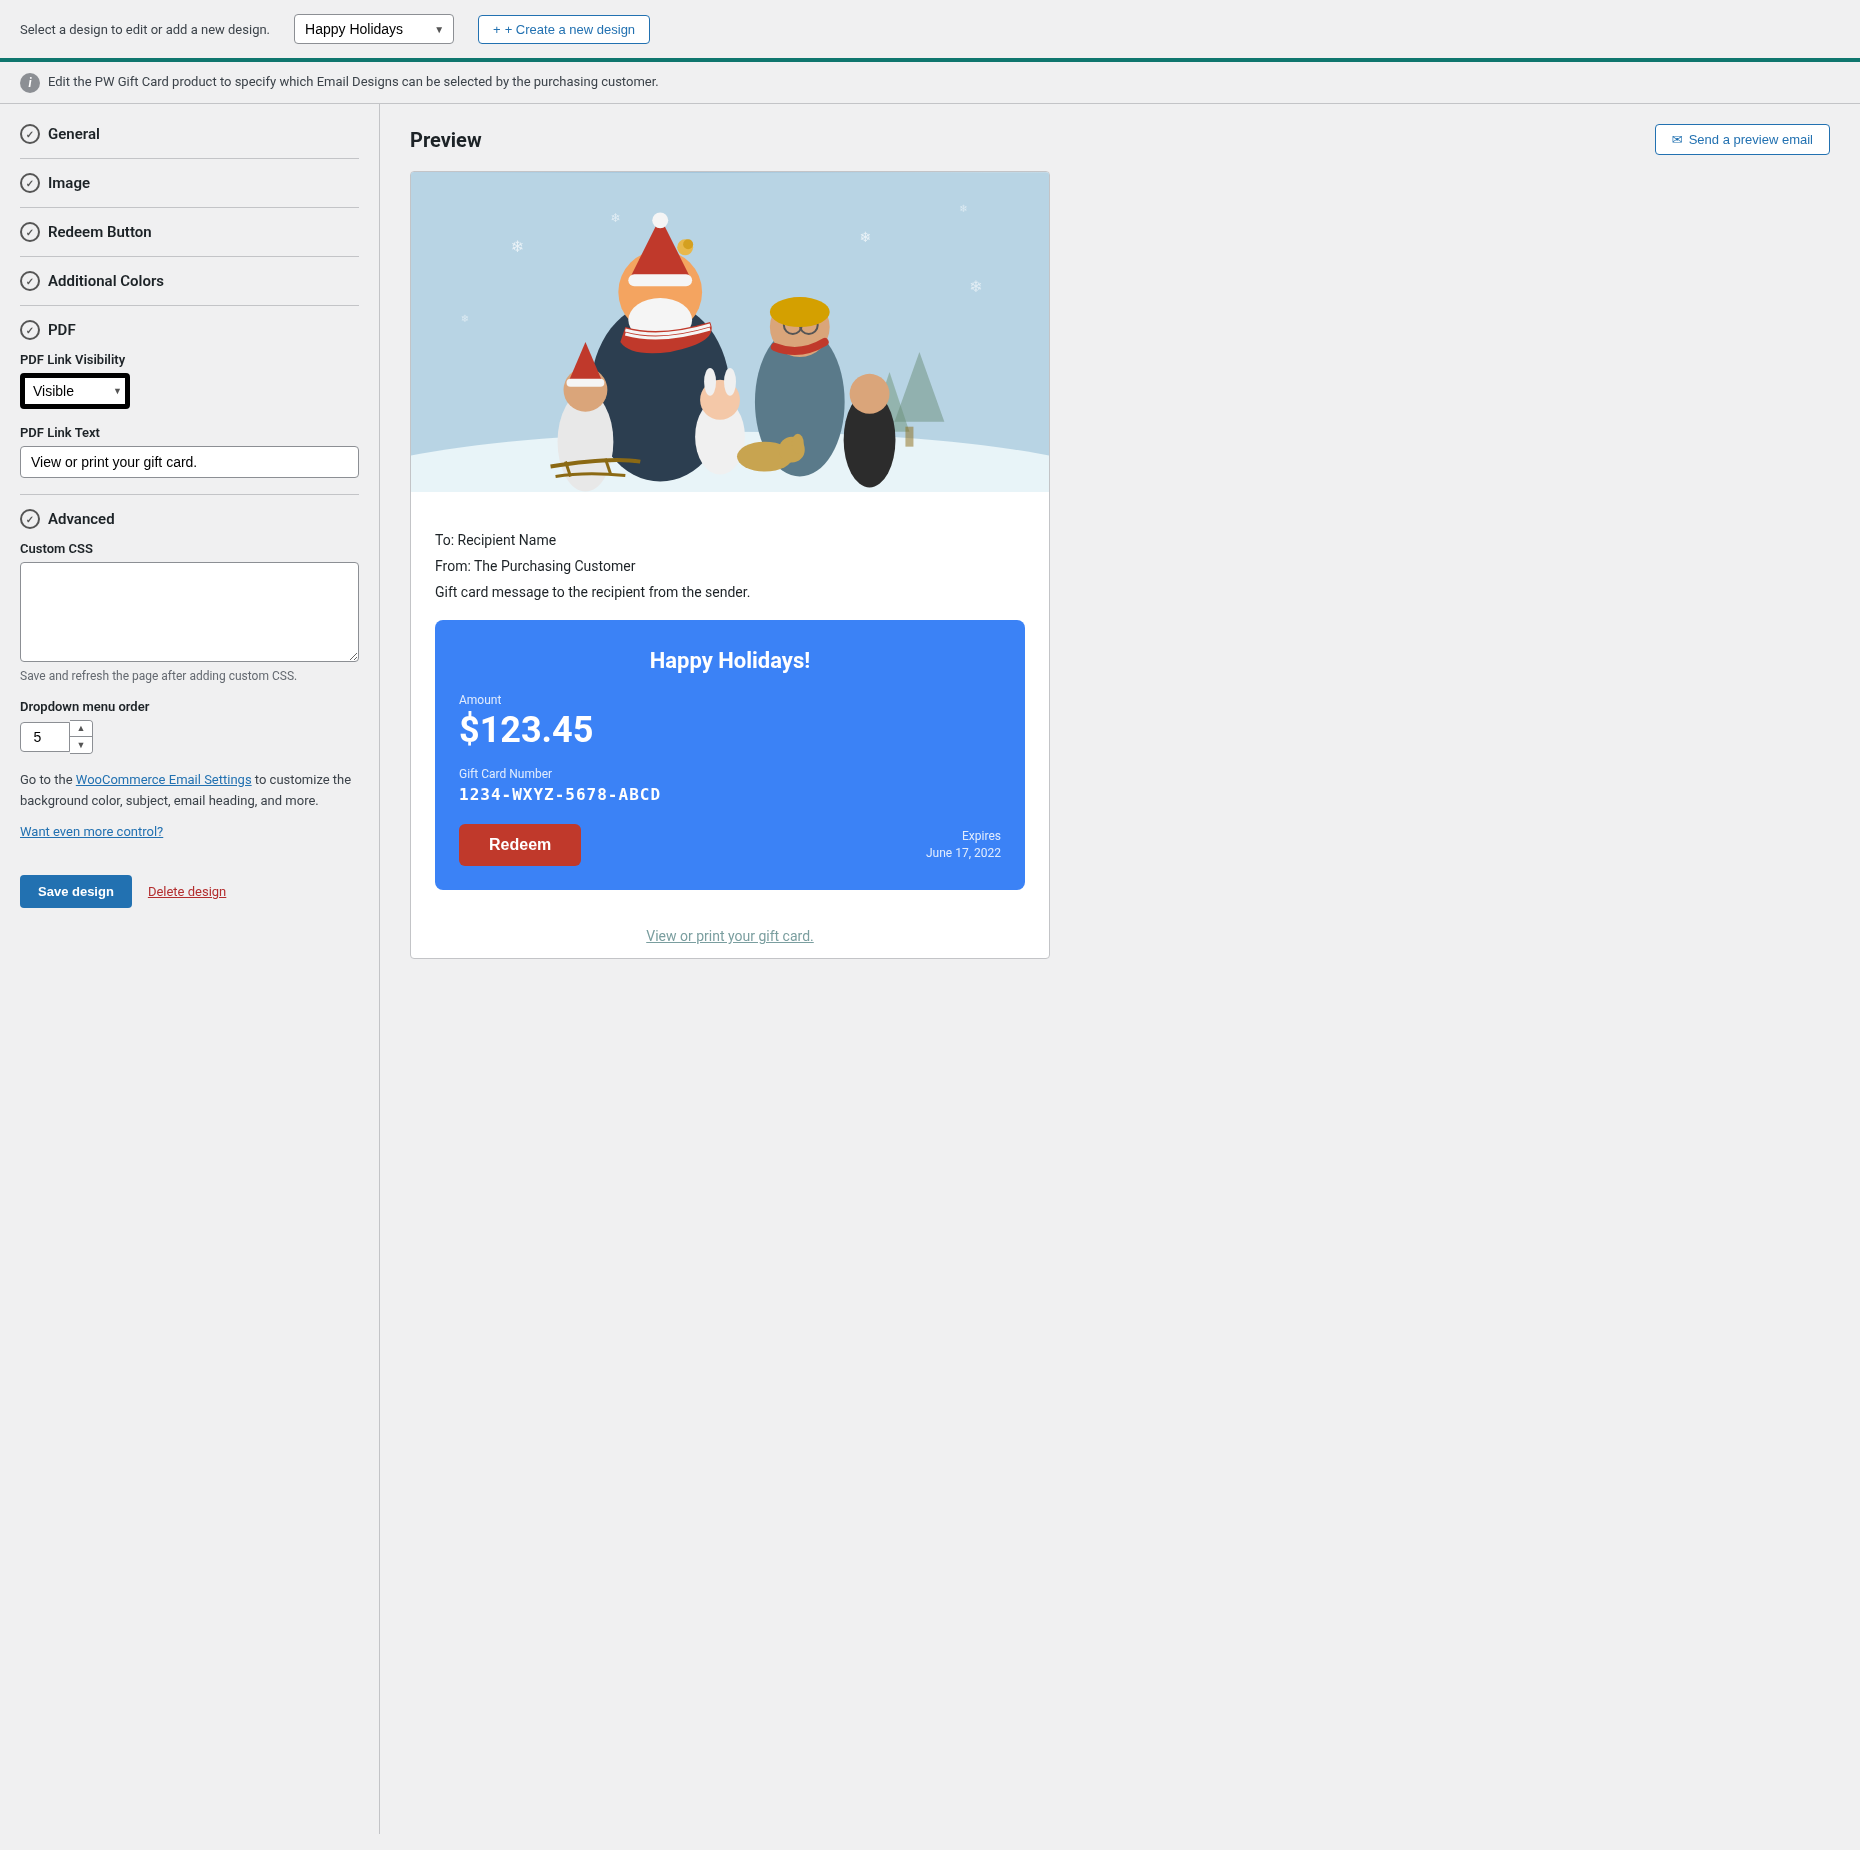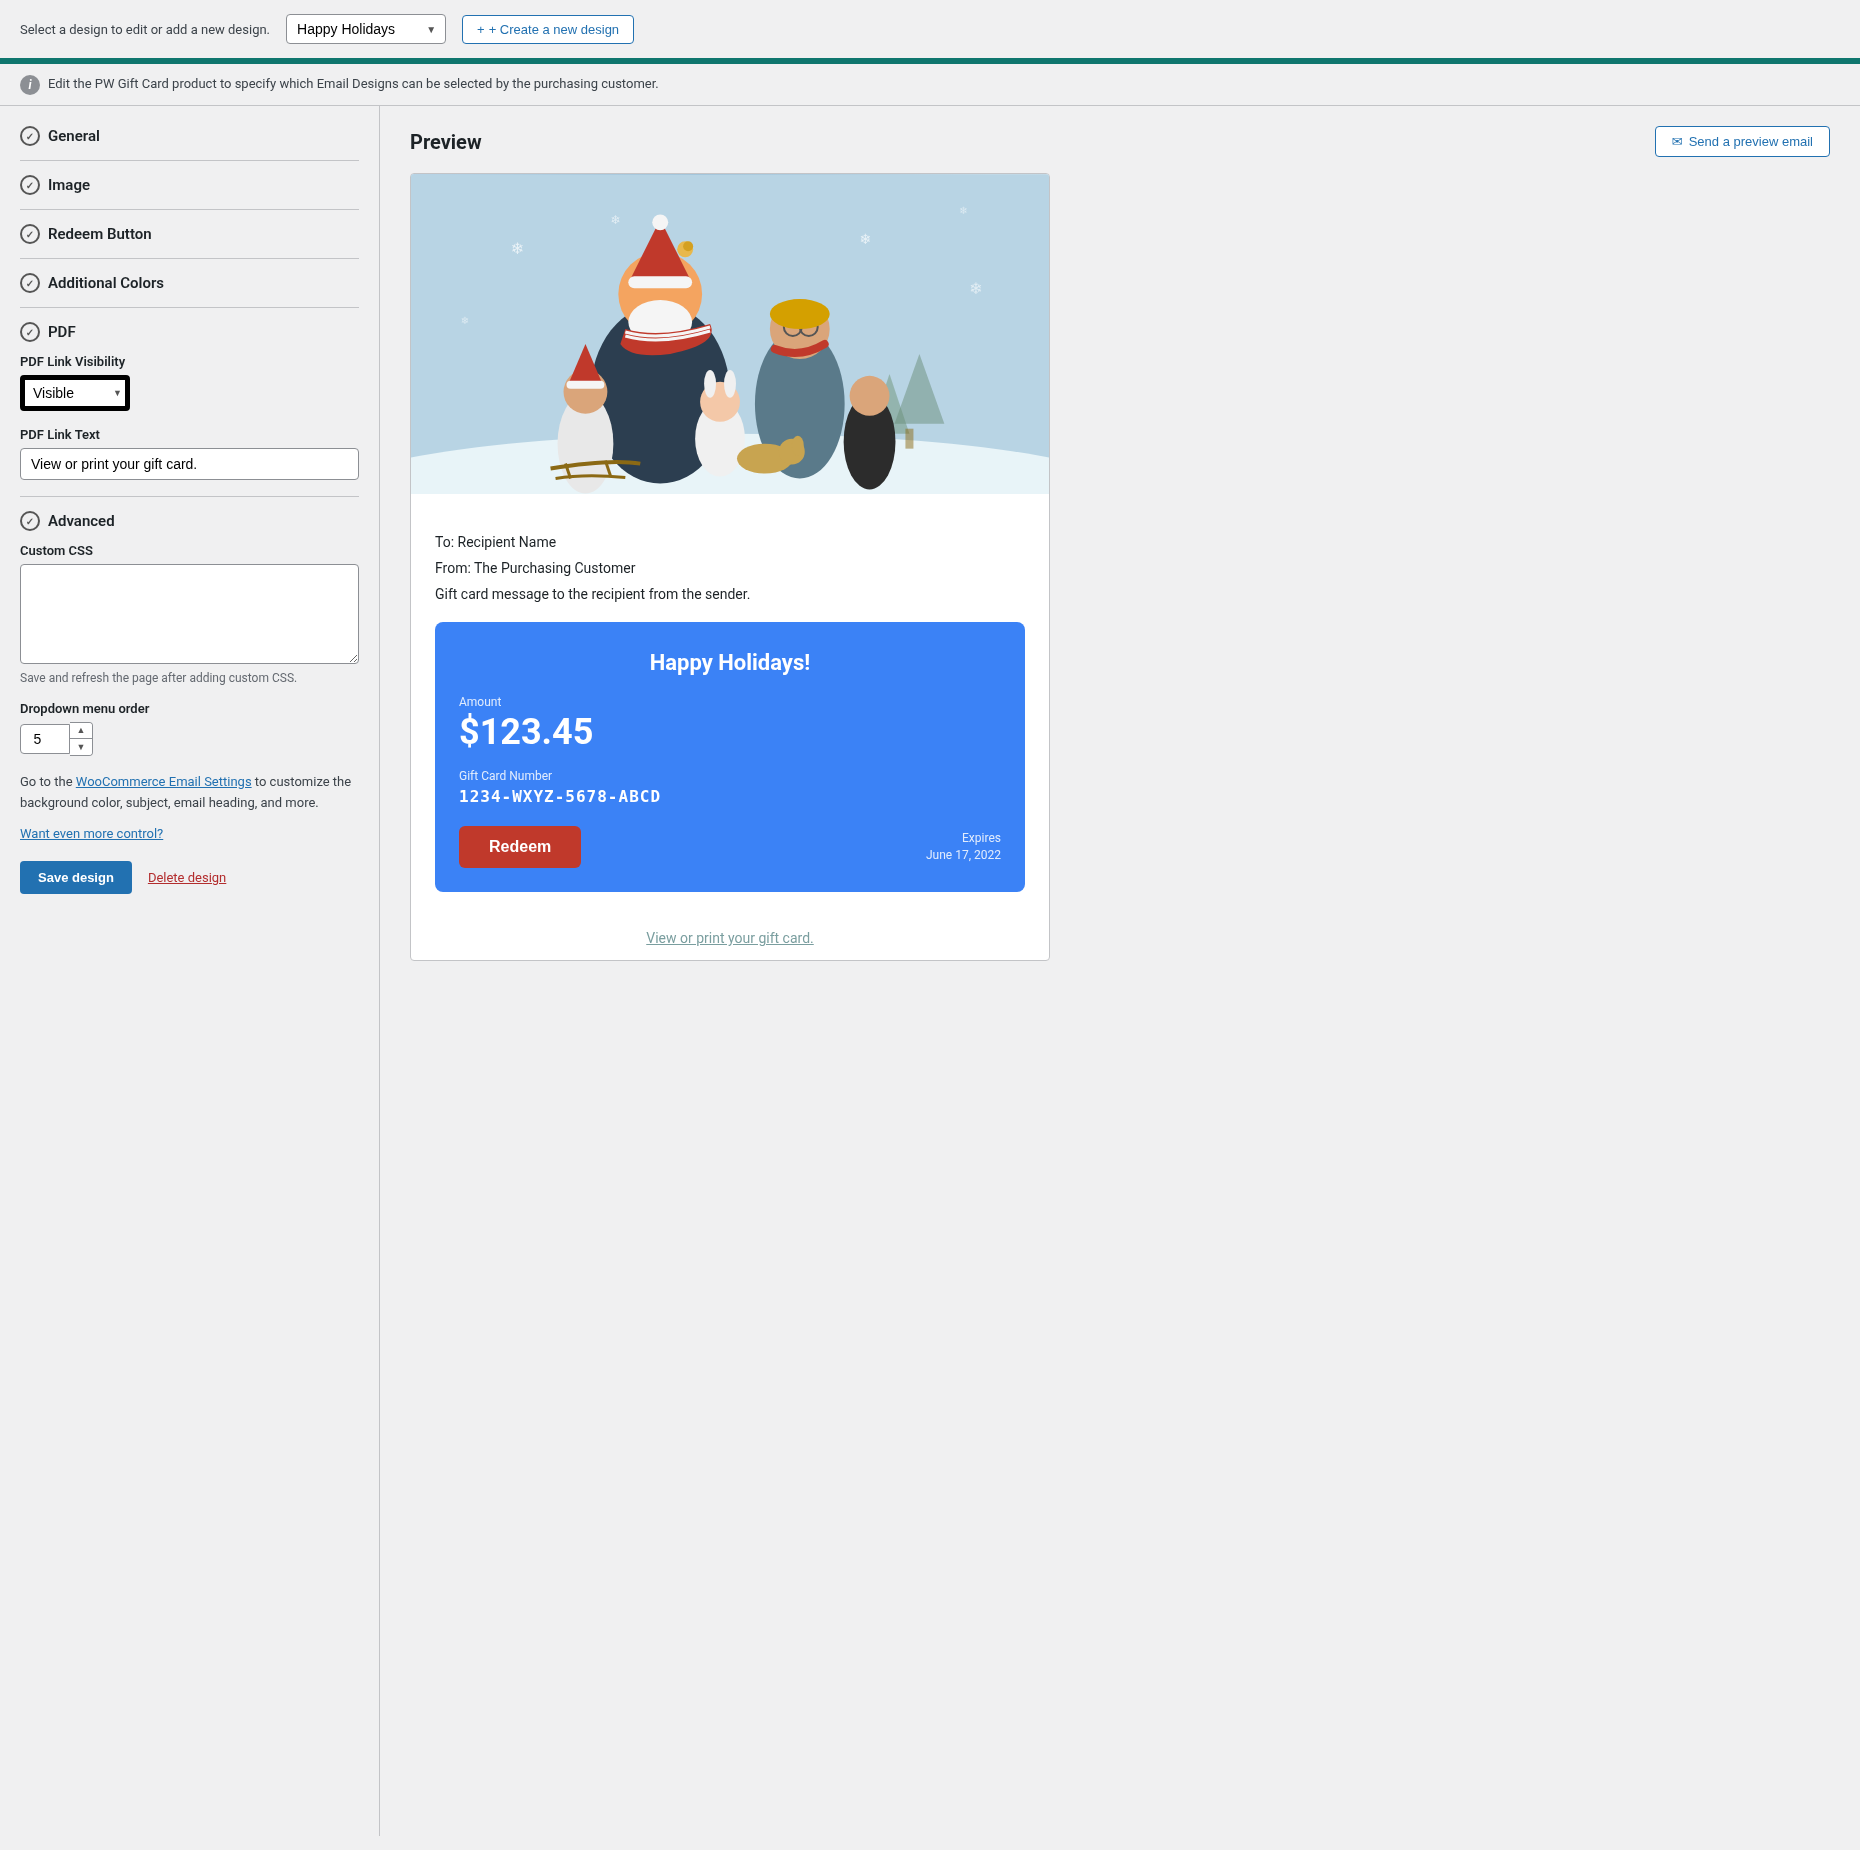--- a/index.html
+++ b/index.html
@@ -6,24 +6,24 @@
     body {
       font-family: -apple-system, BlinkMacSystemFont, "Segoe UI", Roboto, sans-serif;
       font-size: 14px;
       background: #f0f0f1;
       color: #1d2327;
     }
 
     .top-bar {
       background: #f0f0f1;
       padding: 14px 20px;
-      border-bottom: 6px solid #0f766e;
-      display: flex;
-      align-items: center;
-      gap: 16px;
+      border-bottom: 4px solid #0f766e;
+      display: flex;
+      align-items: center;
+      gap: 24px;
     }
 
     .top-bar-label {
       font-size: 13px;
       color: #3c434a;
     }
 
     .design-select {
       appearance: none;
       background: #fff;
@@ -256,21 +256,21 @@
       line-height: 1.6;
       margin-bottom: 12px;
     }
 
     .want-control-link {
       color: #2271b1;
       text-decoration: underline;
       cursor: pointer;
       font-size: 13px;
       display: block;
-      margin-bottom: 20px;
+      margin-bottom: 36px;
     }
 
     .save-btn {
       background: #2271b1;
       color: white;
       border: none;
       padding: 9px 18px;
       border-radius: 4px;
       font-size: 13px;
       font-weight: 600;

